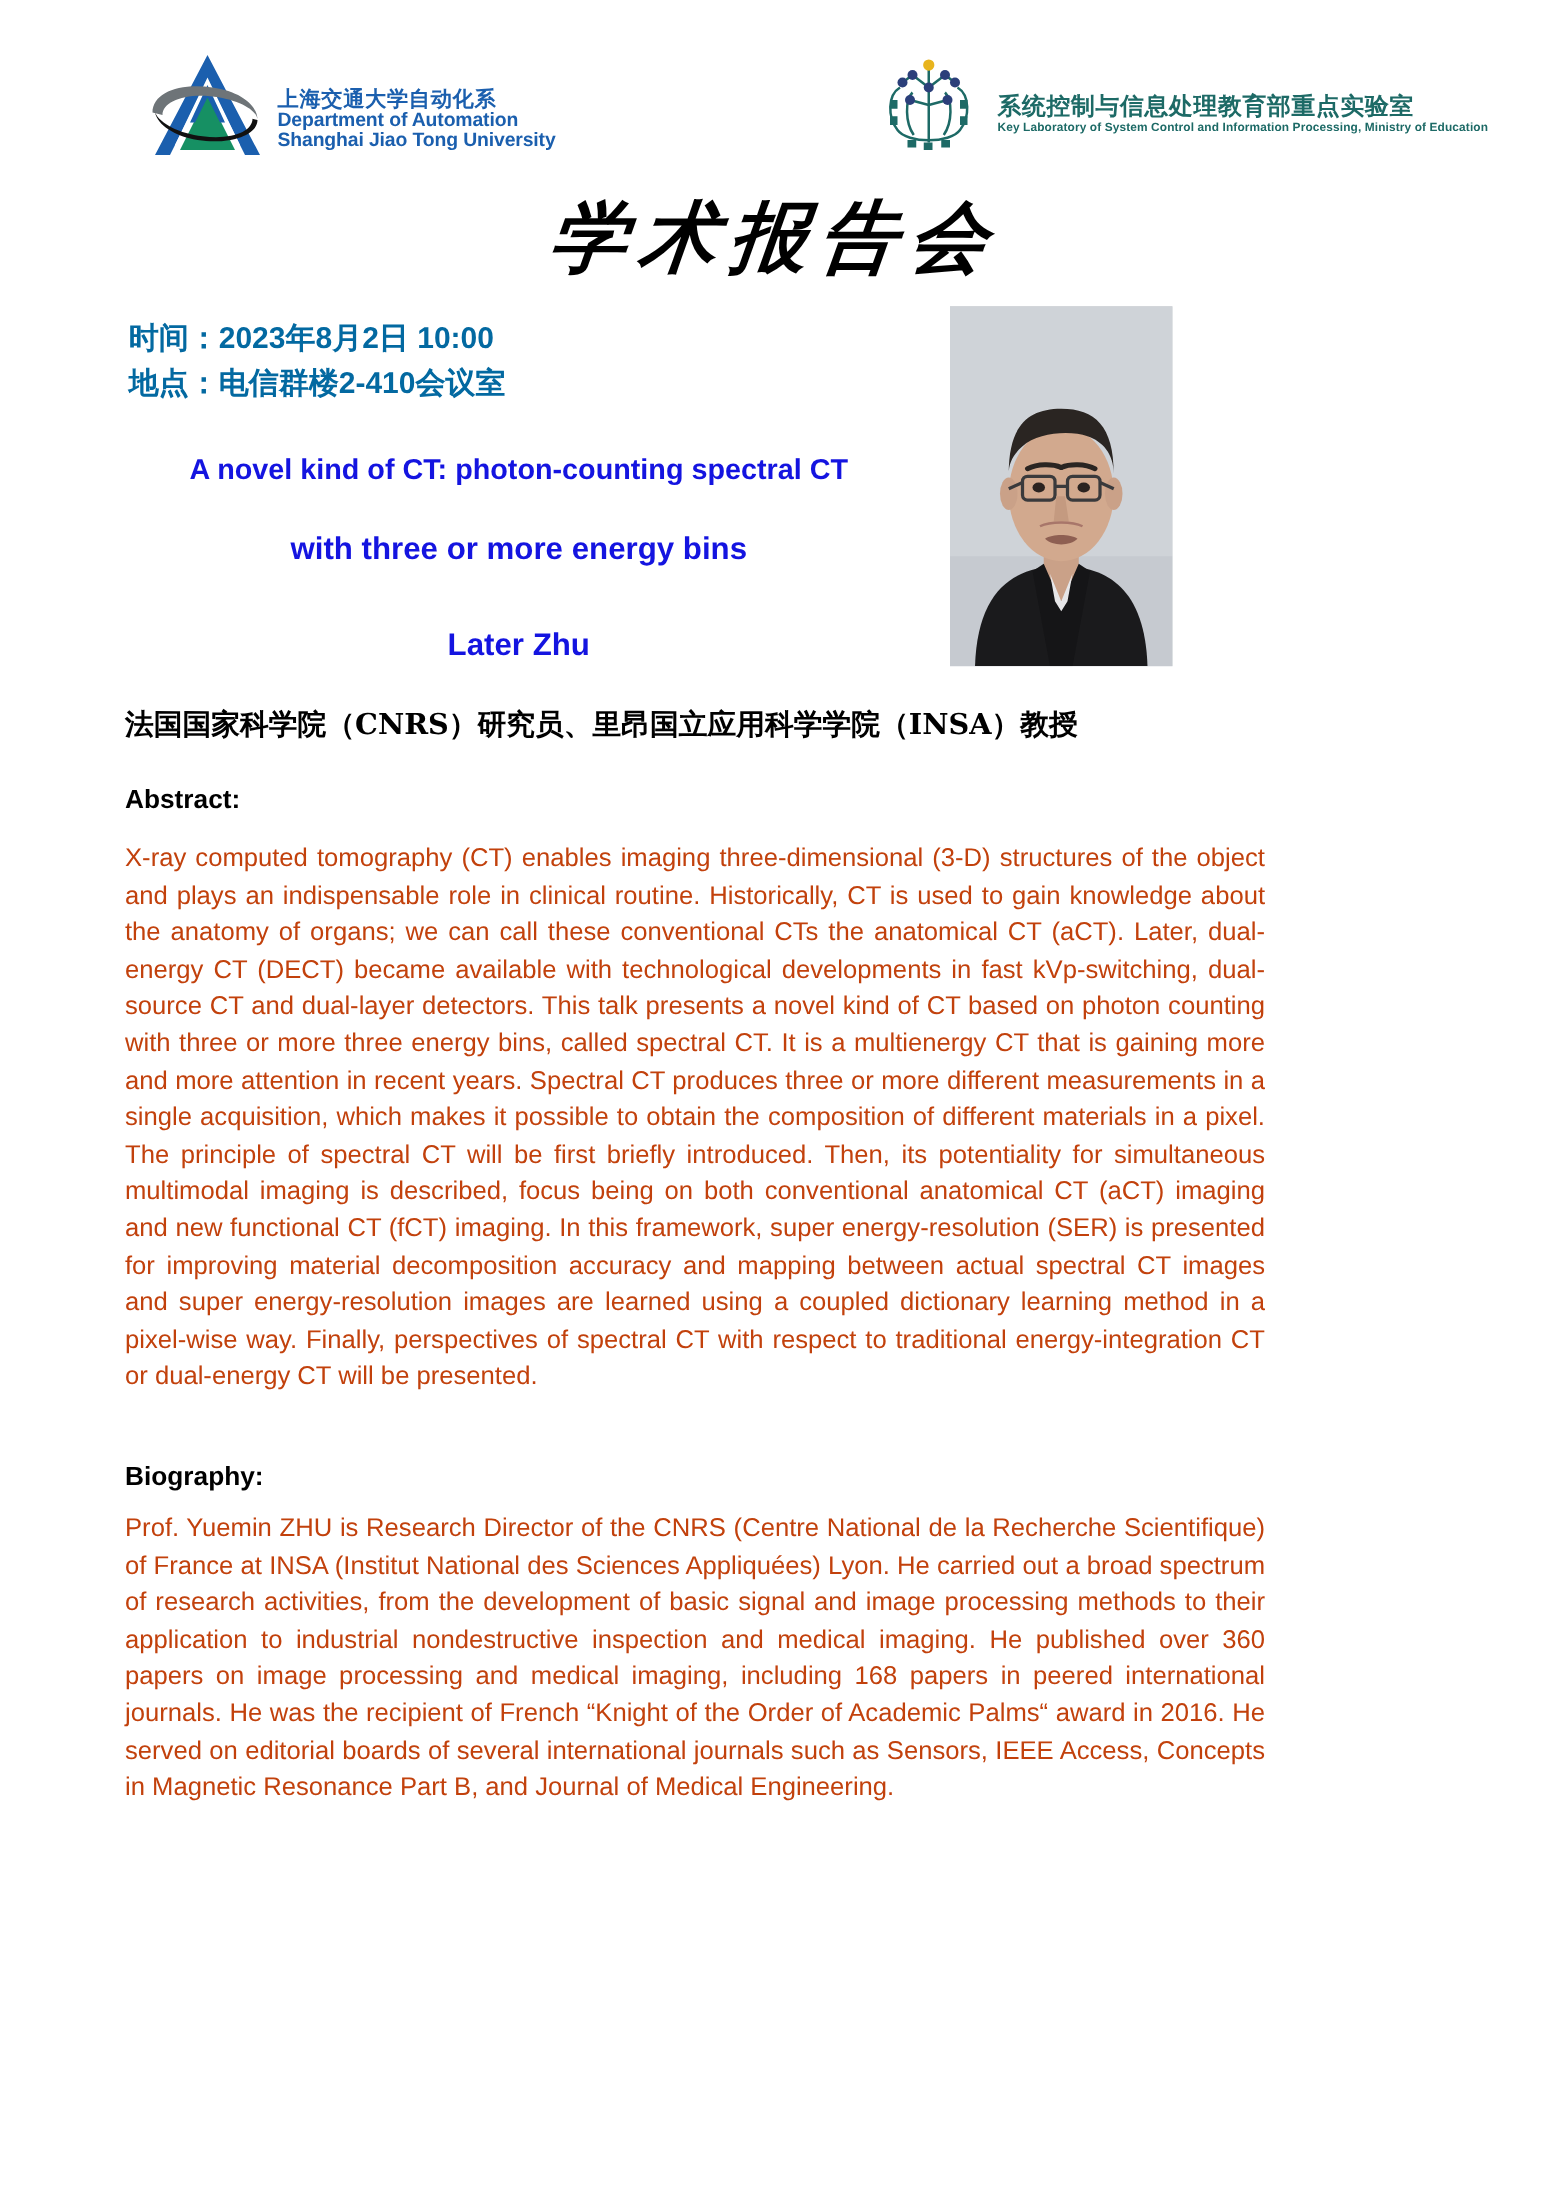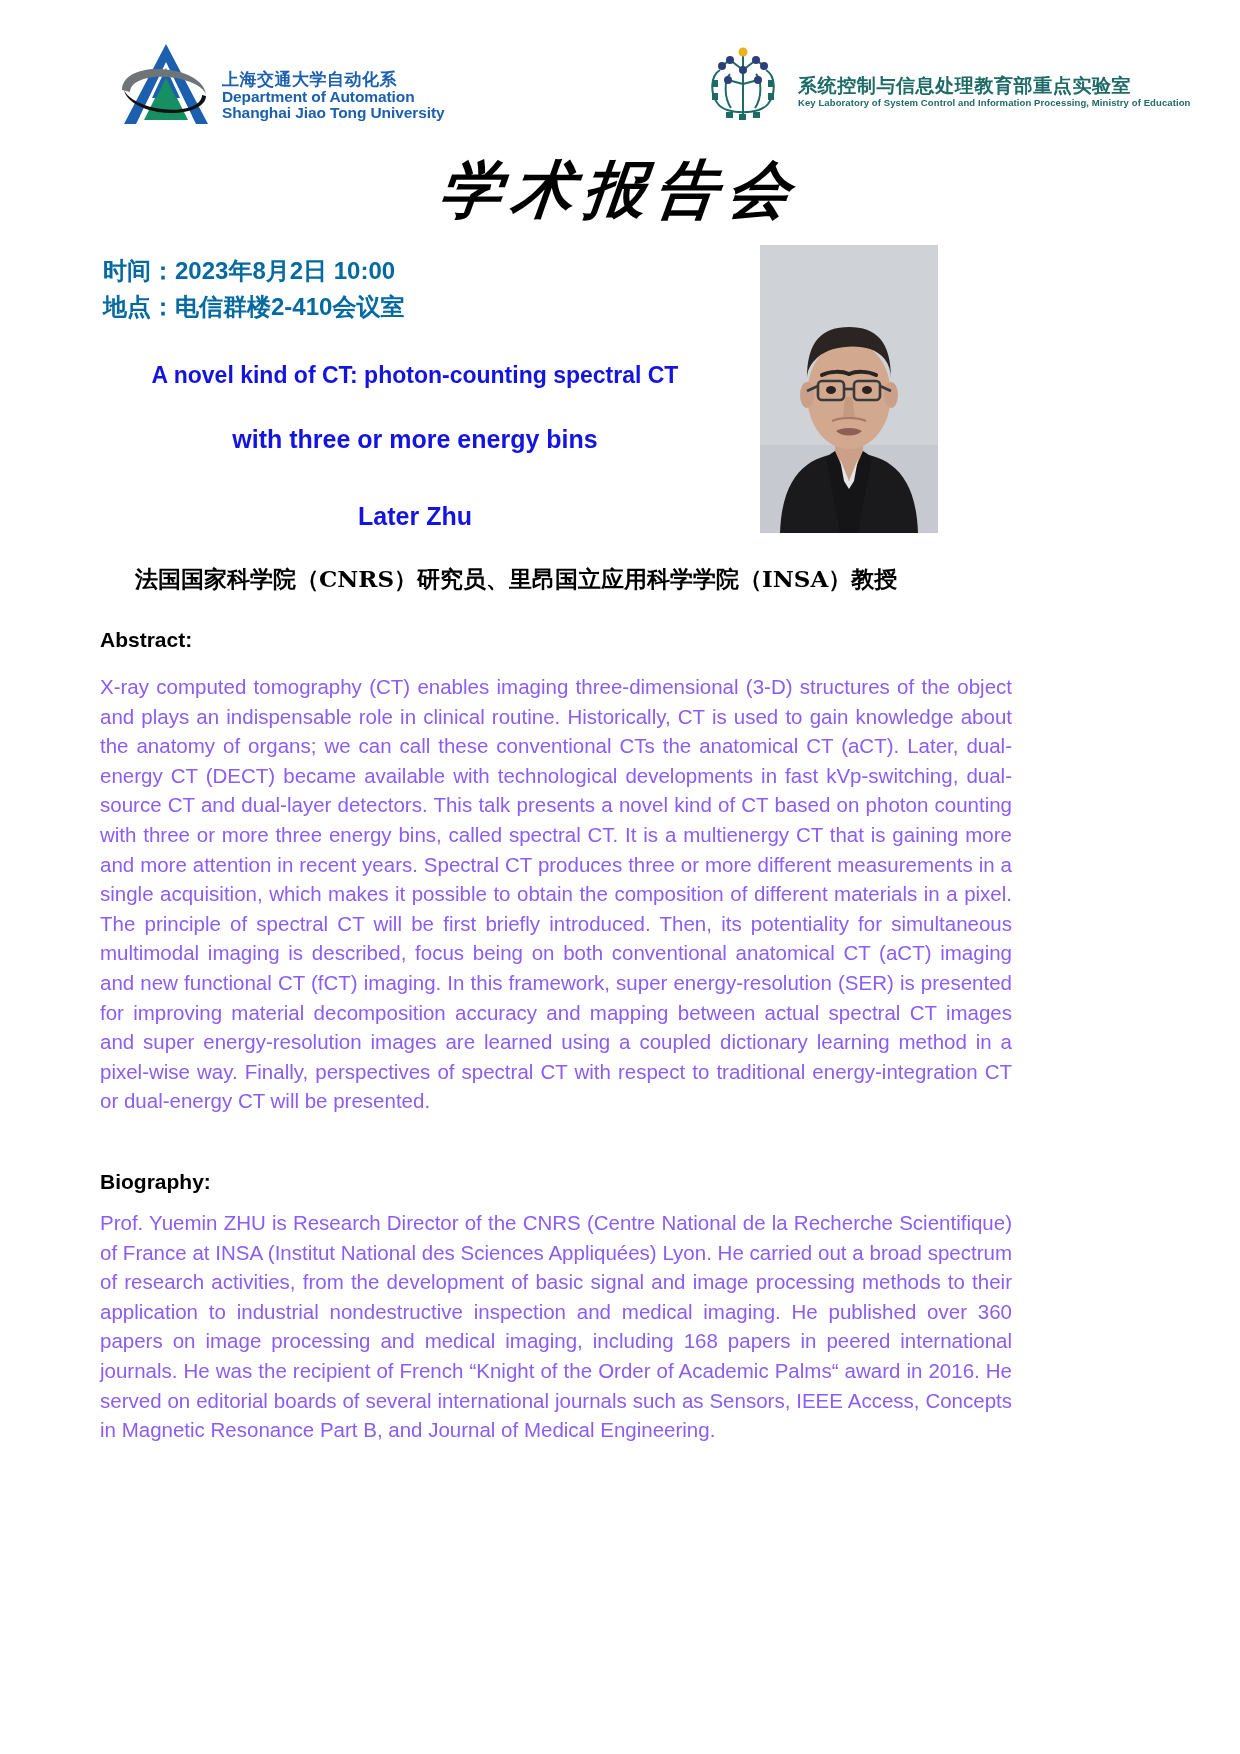--- a/index.html
+++ b/index.html
@@ -148,42 +148,41 @@
 
   
   .affiliation {
     position: absolute;
     left: 100px;
     top: 564px;
     font-size: 23px;
     font-weight: bold;
     font-family: "DejaVu Serif", serif;
     white-space: nowrap;
-    margin-left: 35px;
   }
 
   
   .section-head {
     position: absolute;
     left: 100px;
     font-size: 21px;
     font-weight: bold;
   }
   #abstract-head { top: 628px; }
   #biography-head { top: 1136px; margin-top: 34px; }
 
   .body-text {
     position: absolute;
     left: 100px;
     width: 912px;
     font-size: 20.5px;
     line-height: 29.6px;
     text-align: justify;
     text-justify: inter-word;
-    color: #8b5cf6;
+    color: #c2410c;
   }
   #abstract-body { top: 672px; }
   #biography-body { top: 1208px; }
 </style>
 </head>
 <body>
 
 <div class="page">
 
   <div class="logo-row">

